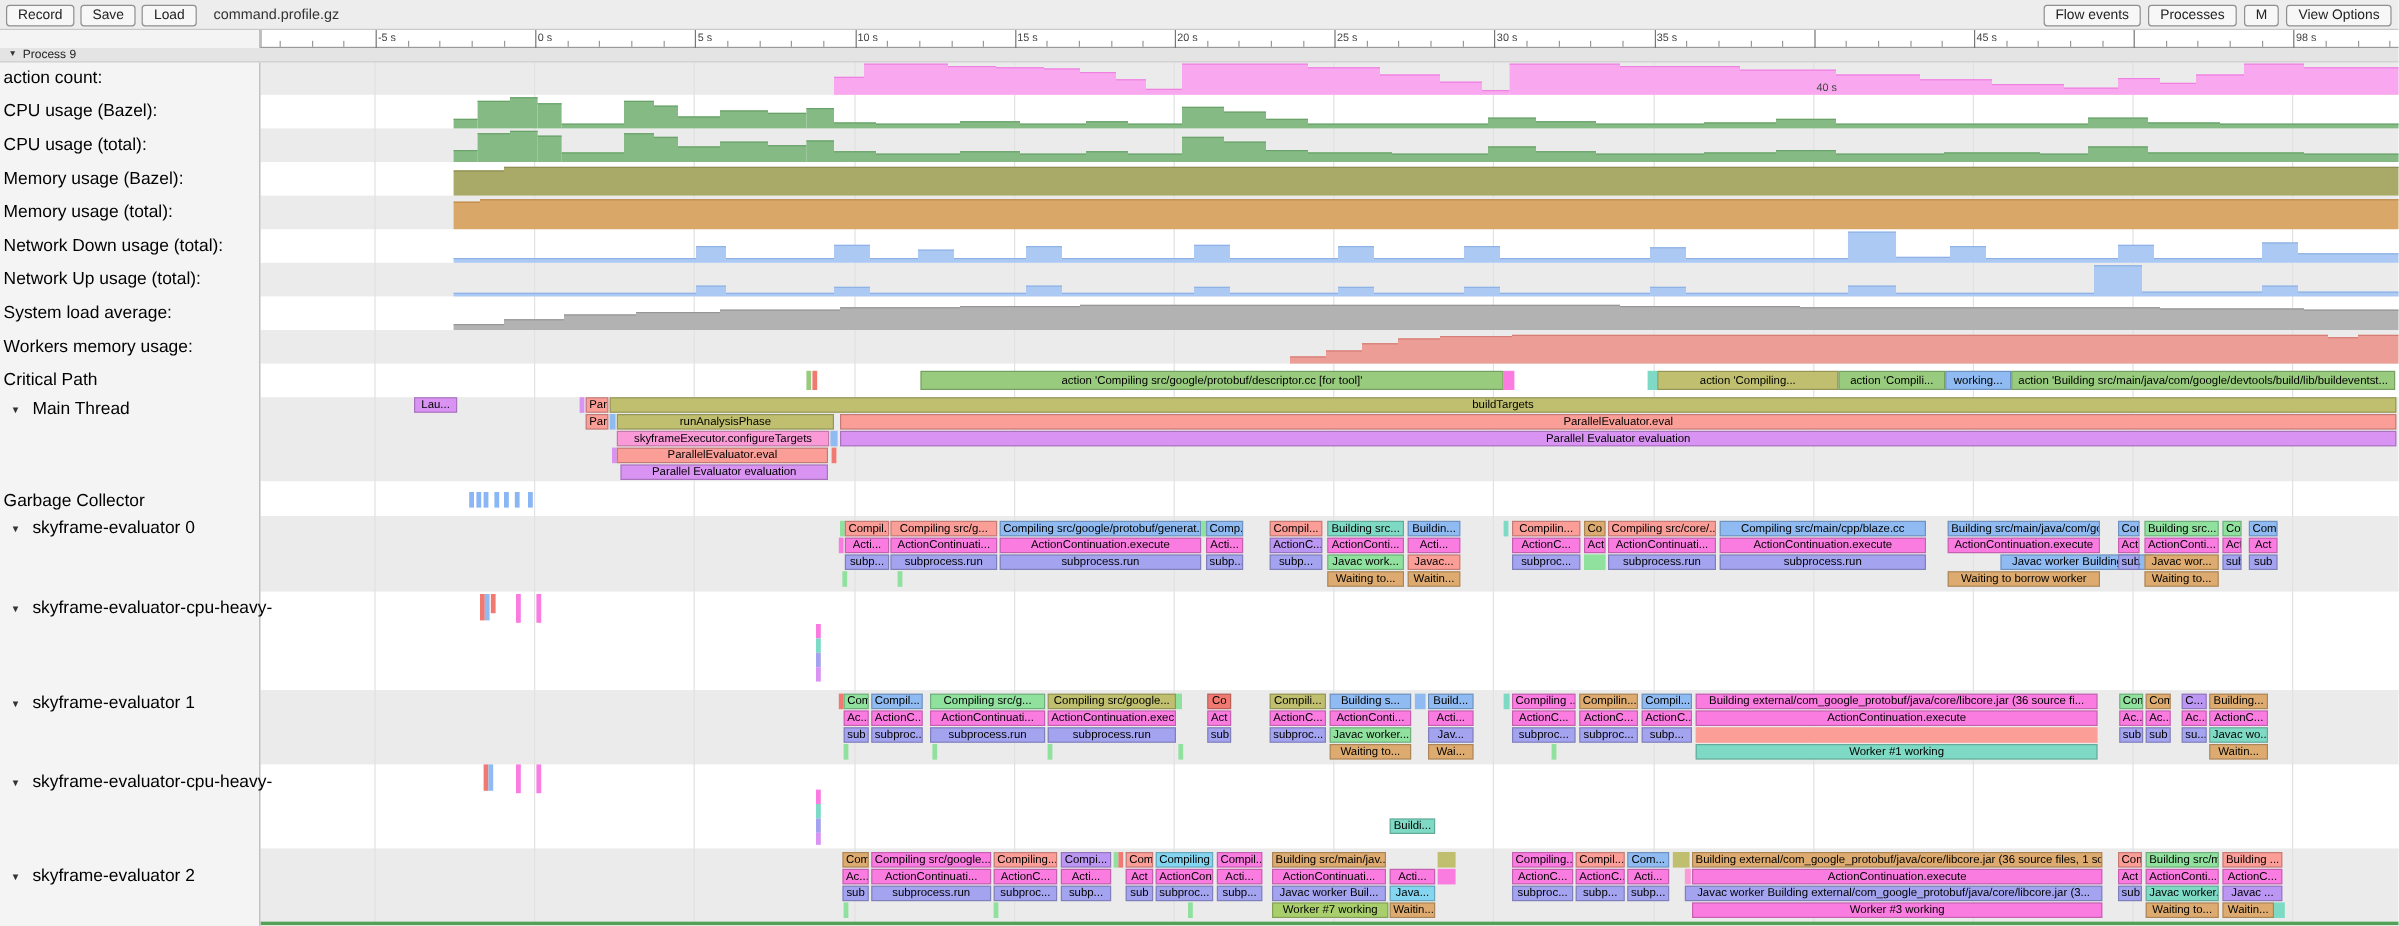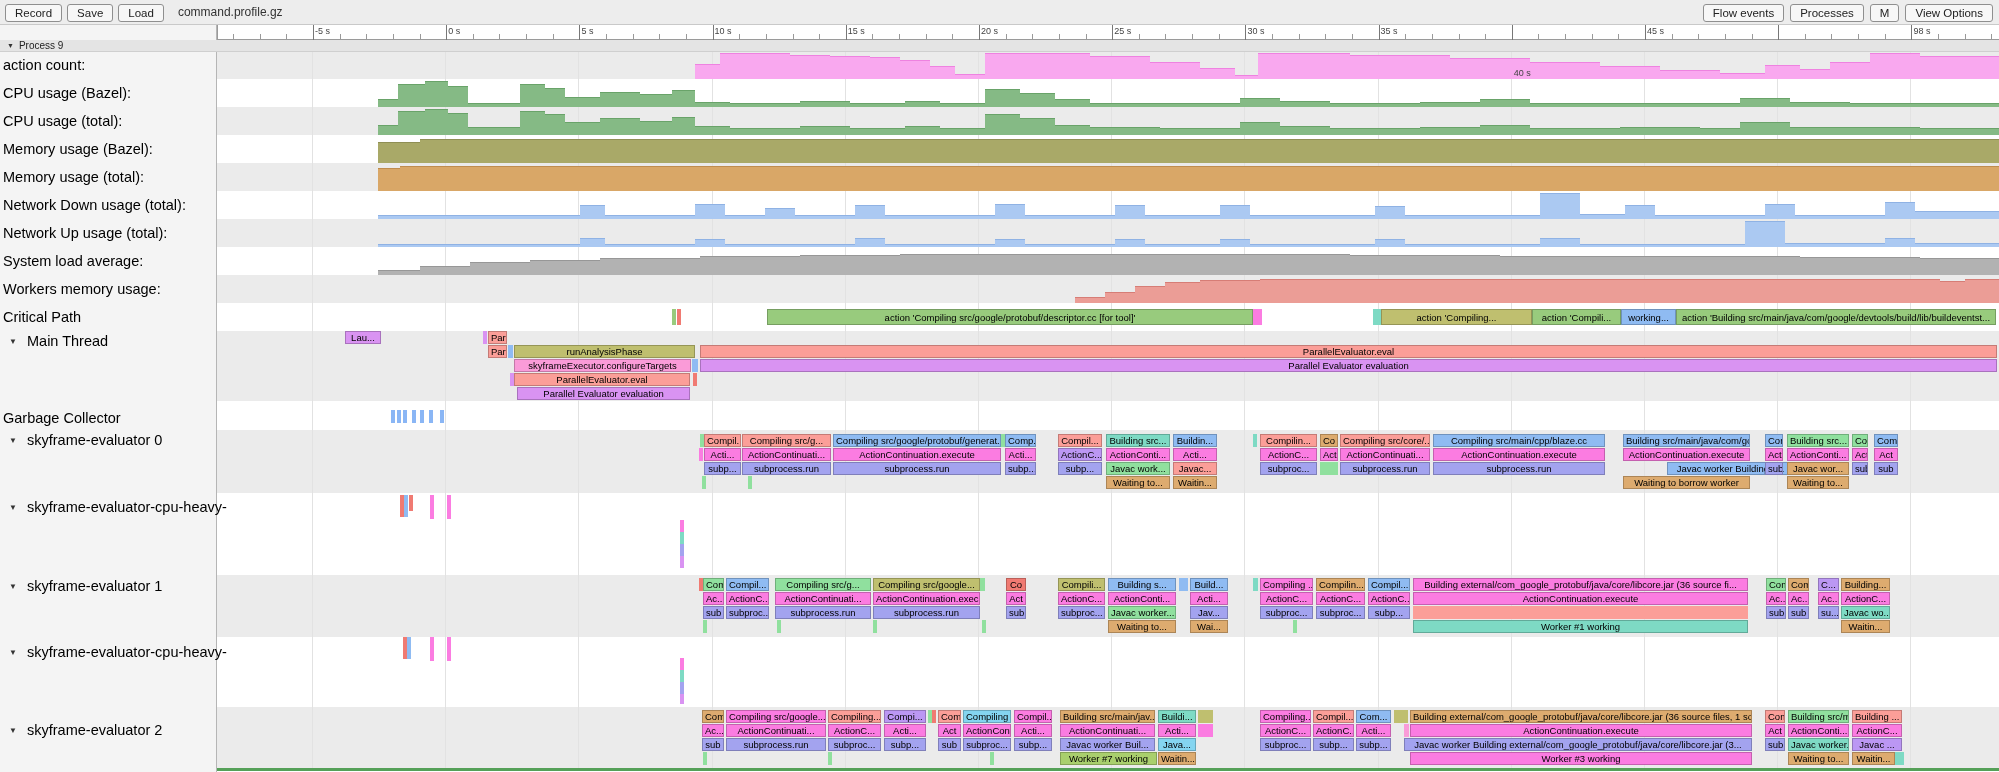--- a/index.html
+++ b/index.html
@@ -258,20 +258,21 @@
       <div class="seg bordered" title="action 'Compiling src/google/protobuf/descriptor.cc [for tool]'" style="left: 767px; top: 309px; width: 486px; height: 16px; background: rgb(152, 203, 125); line-height: 15px;">action 'Compiling src/google/protobuf/descriptor.cc [for tool]'</div>
       <div class="seg" style="left: 1253px; top: 309px; width: 9px; height: 16px; background: rgb(251, 124, 225); line-height: 15px;"></div>
       <div class="seg" style="left: 1373px; top: 309px; width: 8px; height: 16px; background: rgb(126, 218, 196); line-height: 15px;"></div>
       <div class="seg bordered" title="action 'Compiling..." style="left: 1381px; top: 309px; width: 151px; height: 16px; background: rgb(191, 191, 111); line-height: 15px;">action 'Compiling...</div>
       <div class="seg bordered" title="action 'Compili..." style="left: 1532px; top: 309px; width: 89px; height: 16px; background: rgb(152, 203, 125); line-height: 15px;">action 'Compili...</div>
       <div class="seg bordered" title="action..." style="left: 1621px; top: 309px; width: 55px; height: 16px; background: rgb(143, 187, 242); line-height: 15px;">working...</div>
       <div class="seg bordered" title="action 'Building src/main/java/com/google/devtools/build/lib/buildeventst..." style="left: 1676px; top: 309px; width: 320px; height: 16px; background: rgb(152, 203, 125); line-height: 15px;">action 'Building src/main/java/com/google/devtools/build/lib/buildeventst...</div>
       <div class="seg bordered" title="Lau..." style="left: 345px; top: 331px; width: 36px; height: 13px; background: rgb(217, 147, 242); line-height: 12px;">Lau...</div>
       <div class="seg" style="left: 483px; top: 331px; width: 3px; height: 13px; background: rgb(217, 147, 242); line-height: 12px;"></div>
       <div class="seg bordered" title="Par" style="left: 488px; top: 331px; width: 19px; height: 13px; background: rgb(251, 158, 152); line-height: 12px;">Par</div>
+      <div class="seg bordered" title="buildTargets" style="left: 508px; top: 331px; width: 1489px; height: 13px; background: rgb(191, 191, 111); line-height: 12px;">buildTargets</div>
       <div class="seg bordered" title="Par" style="left: 488px; top: 345px; width: 19px; height: 13px; background: rgb(251, 158, 152); line-height: 12px;">Par</div>
       <div class="seg" style="left: 508px; top: 345px; width: 5px; height: 13px; background: rgb(143, 187, 242); line-height: 12px;"></div>
       <div class="seg bordered" title="runAnalysisPhase" style="left: 514px; top: 345px; width: 181px; height: 13px; background: rgb(191, 191, 111); line-height: 12px;">runAnalysisPhase</div>
       <div class="seg bordered" title="ParallelEvaluator.eval" style="left: 700px; top: 345px; width: 1297px; height: 13px; background: rgb(251, 158, 152); line-height: 12px;">ParallelEvaluator.eval</div>
       <div class="seg bordered" title="skyframeExecutor.configureTargets" style="left: 514px; top: 359px; width: 177px; height: 13px; background: rgb(250, 155, 216); line-height: 12px;">skyframeExecutor.configureTargets</div>
       <div class="seg" style="left: 692px; top: 359px; width: 6px; height: 13px; background: rgb(143, 187, 242); line-height: 12px;"></div>
       <div class="seg bordered" title="Parallel Evaluator evaluation" style="left: 700px; top: 359px; width: 1297px; height: 13px; background: rgb(217, 147, 242); line-height: 12px;">Parallel Evaluator evaluation</div>
       <div class="seg" style="left: 510px; top: 373px; width: 3px; height: 13px; background: rgb(217, 147, 242); line-height: 12px;"></div>
       <div class="seg bordered" title="ParallelEvaluator.eval" style="left: 514px; top: 373px; width: 176px; height: 13px; background: rgb(251, 158, 152); line-height: 12px;">ParallelEvaluator.eval</div>
       <div class="seg" style="left: 693px; top: 373px; width: 3px; height: 13px; background: rgb(240, 122, 114); line-height: 12px;"></div>
@@ -422,21 +423,21 @@
       <div class="seg bordered" title="Com" style="left: 702px; top: 710px; width: 22px; height: 13px; background: rgb(221, 171, 111); line-height: 12px;">Com</div>
       <div class="seg bordered" title="Compiling src/google..." style="left: 726px; top: 710px; width: 100px; height: 13px; background: rgb(251, 124, 225); line-height: 12px;">Compiling src/google...</div>
       <div class="seg bordered" title="Compiling..." style="left: 828px; top: 710px; width: 53px; height: 13px; background: rgb(251, 158, 152); line-height: 12px;">Compiling...</div>
       <div class="seg bordered" title="Compi..." style="left: 884px; top: 710px; width: 42px; height: 13px; background: rgb(187, 151, 243); line-height: 12px;">Compi...</div>
       <div class="seg" style="left: 928px; top: 710px; width: 3px; height: 13px; background: rgb(144, 224, 158); line-height: 12px;"></div>
       <div class="seg" style="left: 932px; top: 710px; width: 3px; height: 13px; background: rgb(240, 122, 114); line-height: 12px;"></div>
       <div class="seg bordered" title="Com" style="left: 938px; top: 710px; width: 23px; height: 13px; background: rgb(251, 158, 152); line-height: 12px;">Com</div>
       <div class="seg bordered" title="Compiling ..." style="left: 963px; top: 710px; width: 48px; height: 13px; background: rgb(132, 213, 240); line-height: 12px;">Compiling ...</div>
       <div class="seg bordered" title="Compil..." style="left: 1014px; top: 710px; width: 38px; height: 13px; background: rgb(251, 124, 225); line-height: 12px;">Compil...</div>
       <div class="seg bordered" title="Building src/main/jav..." style="left: 1060px; top: 710px; width: 95px; height: 13px; background: rgb(221, 171, 111); line-height: 12px;">Building src/main/jav...</div>
-      <div class="seg bordered" title="Buildi..." style="left: 1158px; top: 710px; width: 38px; height: 13px; background: rgb(126, 218, 196); line-height: 12px;">Buildi...</div>
+      <div class="seg bordered" title="Buildi..." style="left: 1158px; top: 682px; width: 38px; height: 13px; background: rgb(126, 218, 196); line-height: 12px;">Buildi...</div>
       <div class="seg" style="left: 1198px; top: 710px; width: 15px; height: 13px; background: rgb(191, 191, 111); line-height: 12px;"></div>
       <div class="seg bordered" title="Compiling..." style="left: 1260px; top: 710px; width: 51px; height: 13px; background: rgb(251, 124, 225); line-height: 12px;">Compiling...</div>
       <div class="seg bordered" title="Compil..." style="left: 1313px; top: 710px; width: 41px; height: 13px; background: rgb(251, 158, 152); line-height: 12px;">Compil...</div>
       <div class="seg bordered" title="Com..." style="left: 1356px; top: 710px; width: 35px; height: 13px; background: rgb(143, 187, 242); line-height: 12px;">Com...</div>
       <div class="seg" style="left: 1394px; top: 710px; width: 14px; height: 13px; background: rgb(191, 191, 111); line-height: 12px;"></div>
       <div class="seg bordered" title="Building external/com_google_protobuf/java/core/libcore.jar (36 source files, 1 source jar)" style="left: 1410px; top: 710px; width: 342px; height: 13px; background: rgb(221, 171, 111); line-height: 12px;">Building external/com_google_protobuf/java/core/libcore.jar (36 source files, 1 source jar)</div>
       <div class="seg bordered" title="Com" style="left: 1765px; top: 710px; width: 20px; height: 13px; background: rgb(251, 158, 152); line-height: 12px;">Com</div>
       <div class="seg bordered" title="Building src/ma..." style="left: 1788px; top: 710px; width: 61px; height: 13px; background: rgb(144, 224, 158); line-height: 12px;">Building src/ma...</div>
       <div class="seg bordered" title="Building ..." style="left: 1852px; top: 710px; width: 50px; height: 13px; background: rgb(251, 158, 152); line-height: 12px;">Building ...</div>
       <div class="seg bordered" title="Ac..." style="left: 702px; top: 724px; width: 22px; height: 13px; background: rgb(251, 124, 225); line-height: 12px;">Ac...</div>

